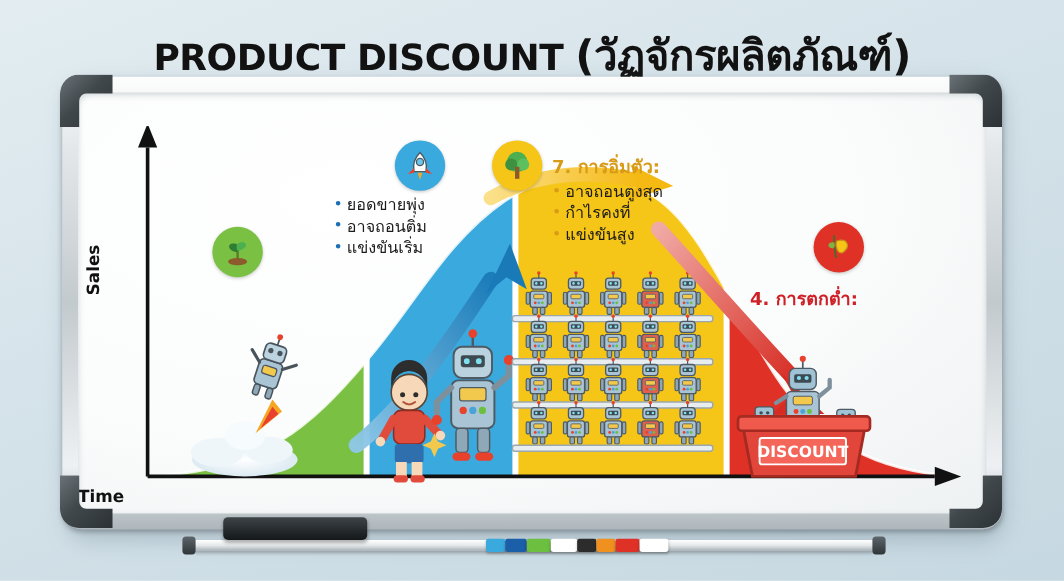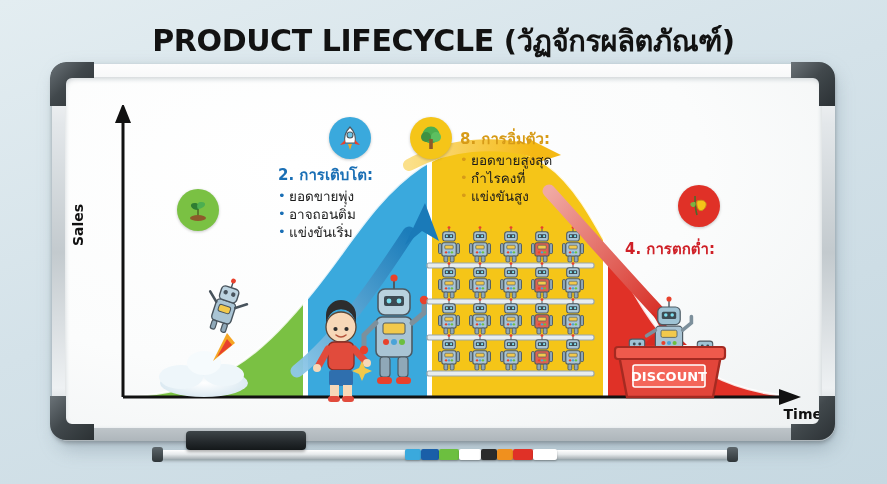--- a/index.html
+++ b/index.html
@@ -17,21 +17,21 @@
   #title {
     position: absolute;
     top: 18px; left: 0; width: 887px;
     text-align: center;
     font-size: 30px;
     font-weight: bold;
     color: #121212;
     letter-spacing: -0.4px;
     white-space: nowrap;
   }
-  #title .th { font-size: 29px; }
+  #title .th { font-size: 35px; }
 
   
   #board-shadow {
     position: absolute;
     left: 56px; top: 70px;
     width: 780px; height: 380px;
     border-radius: 18px;
     background: rgba(90,110,125,0.30);
     filter: blur(9px);
   }
@@ -98,21 +98,21 @@
   #chart { position: absolute; inset: 0; }
   #ylabel {
     position: absolute;
     left: -8px; top: 140px;
     transform: rotate(-90deg);
     font-size: 14px; font-weight: bold; color: #111;
   }
   #xlabel {
     position: absolute;
     left: 0; bottom: 6px; width: 100%;
-    text-align: right;
+    text-align: left;
     font-size: 14px; font-weight: bold; color: #111;
   }
   #plot {
     position: absolute;
     left: 44px; top: 28px;
     width: 700px; height: 300px;
   }
 
   
   .stage {
@@ -164,21 +164,21 @@
 
   #stage4 { left: 560px; top: 160px; }
   #stage4 .stage-head { color: #cf2027; }
   #stage4 li::before { color: #cf2027; }
   #icon4 { left: 613px; top: 108px; background: #e03127; }
 </style>
 </head>
 <body>
 
 <div id="title">
-  <span>PRODUCT LIFECYCLE</span>
+  <span>PRODUCT DISCOUNT</span>
   <span class="th">(วัฏจักรผลิตภัณฑ์)</span>
 </div>
 
 <div id="board-shadow"></div>
 
 <div id="board-frame">
   <div id="board-inner">
 
     <div id="chart">
 
@@ -722,40 +722,39 @@
       <div class="icon-circle" id="icon2">
         <svg width="26" height="26" viewBox="0 0 26 26">
           <path d="M13 2 C 18 7, 19 13, 18 18 L 8 18 C 7 13, 8 7, 13 2 Z" fill="#ffffff" stroke="#4d5a63" stroke-width="1.2"></path>
           <circle cx="13" cy="10" r="3" fill="#6ec6e8" stroke="#4d5a63" stroke-width="1.1"></circle>
           <path d="M 8 15 L 3 20 L 8 19 Z" fill="#e8412c"></path>
           <path d="M 18 15 L 23 20 L 18 19 Z" fill="#e8412c"></path>
           <path d="M 11 19 L 13 25 L 15 19 Z" fill="#f5a623"></path>
         </svg>
       </div>
       <div class="stage" id="stage2">
-        <div class="stage-head">2. การเติบโต:</div>
         <ul>
           <li>ยอดขายพุ่ง</li>
           <li>อาจถอนติ่ม</li>
           <li>แข่งขันเริ่ม</li>
         </ul>
       </div>
 
       <div class="icon-circle" id="icon3">
         <svg width="26" height="26" viewBox="0 0 26 26">
           <circle cx="13" cy="10" r="8.5" fill="#4caf50"></circle>
           <circle cx="8" cy="12" r="5" fill="#3f9142"></circle>
           <circle cx="18" cy="12" r="5" fill="#5cbf60"></circle>
           <rect x="11.2" y="14" width="3.6" height="10" fill="#8d5a2b"></rect>
         </svg>
       </div>
       <div class="stage" id="stage3">
-        <div class="stage-head">8. การอิ่มตัว:</div>
+        <div class="stage-head">7. การอิ่มตัว:</div>
         <ul>
-          <li>ยอดขายสูงสุด</li>
+          <li>อาจถอนตูงสุด</li>
           <li>กำไรคงที่</li>
           <li>แข่งขันสูง</li>
         </ul>
       </div>
 
       <div class="icon-circle" id="icon4">
         <svg width="26" height="26" viewBox="0 0 26 26">
           <path d="M 9 3 C 9 10, 9 16, 11 22" stroke="#4a6b2a" stroke-width="1.6" fill="none"></path>
           <path d="M 9 9 C 3 8, 3 14, 8 14 C 10 13, 10 10, 9 9 Z" fill="#7cb342"></path>
           <path d="M 11 8 C 20 5, 23 12, 17 17 C 12 20, 10 12, 11 8 Z" fill="#f5c518" stroke="#c8921a" stroke-width="1"></path>

